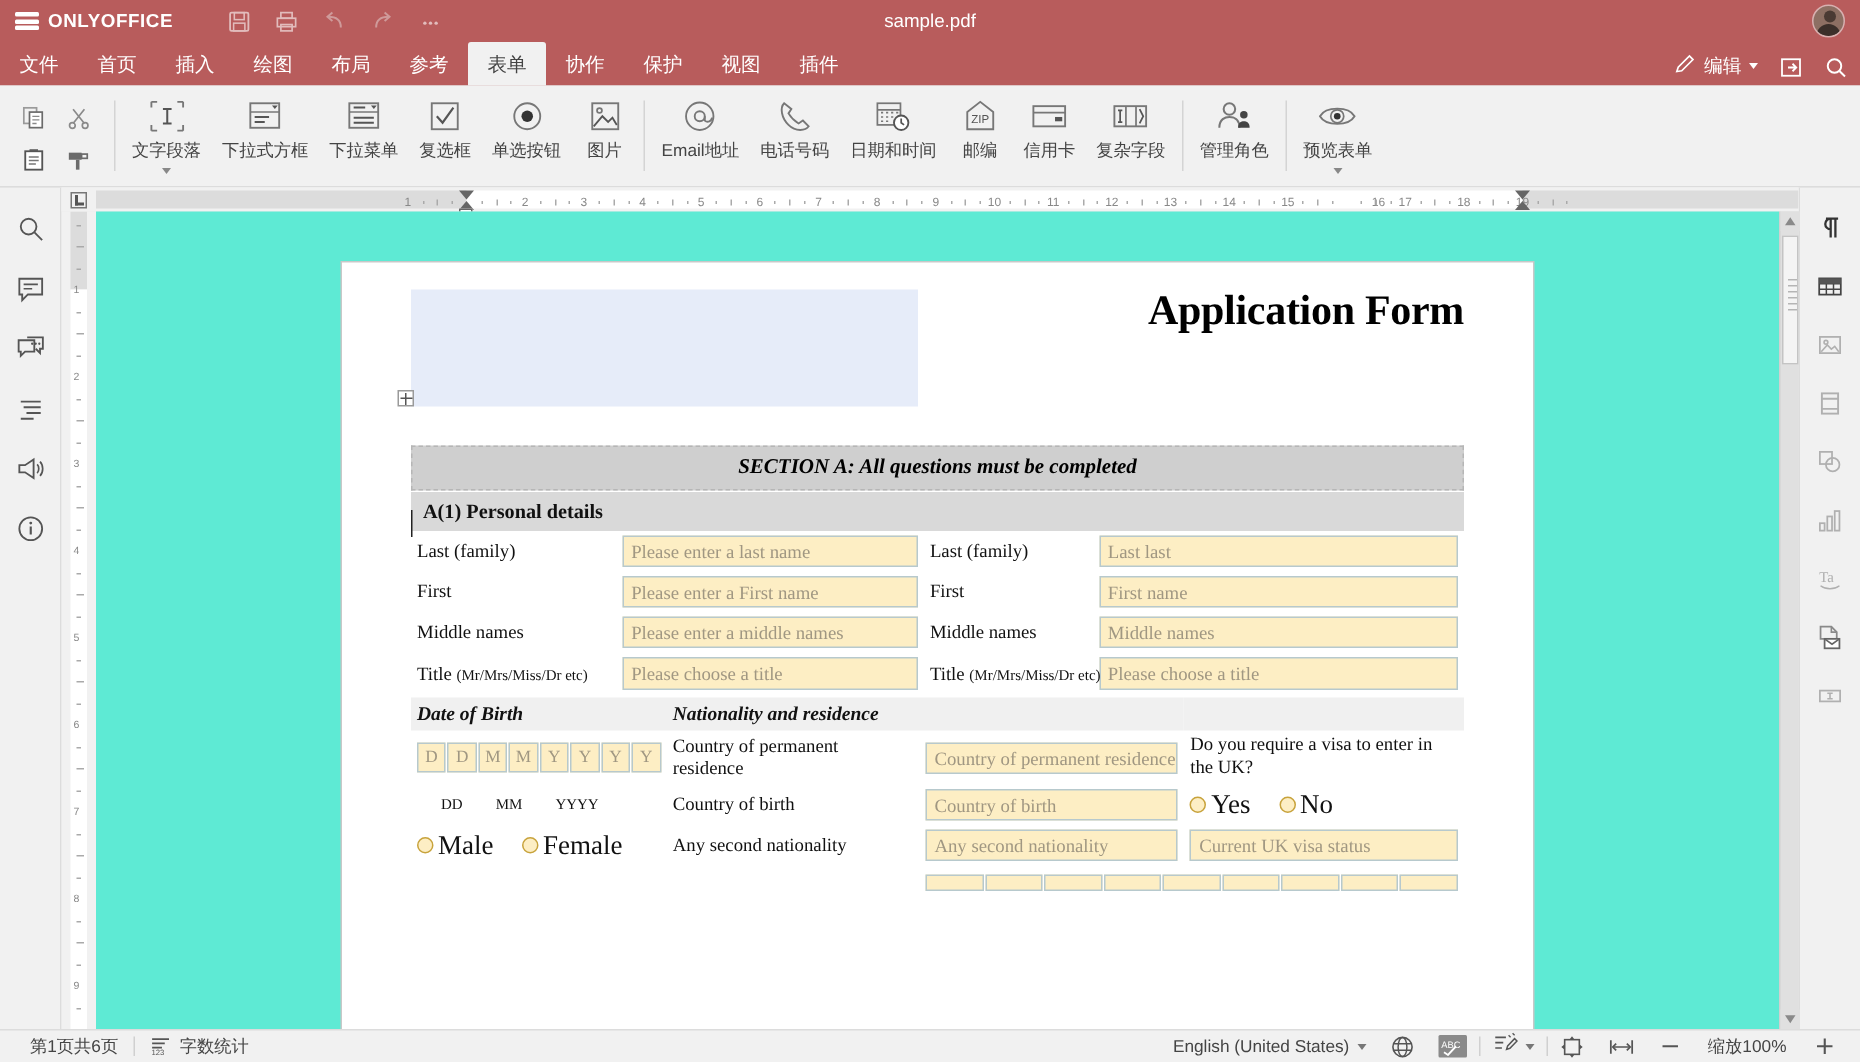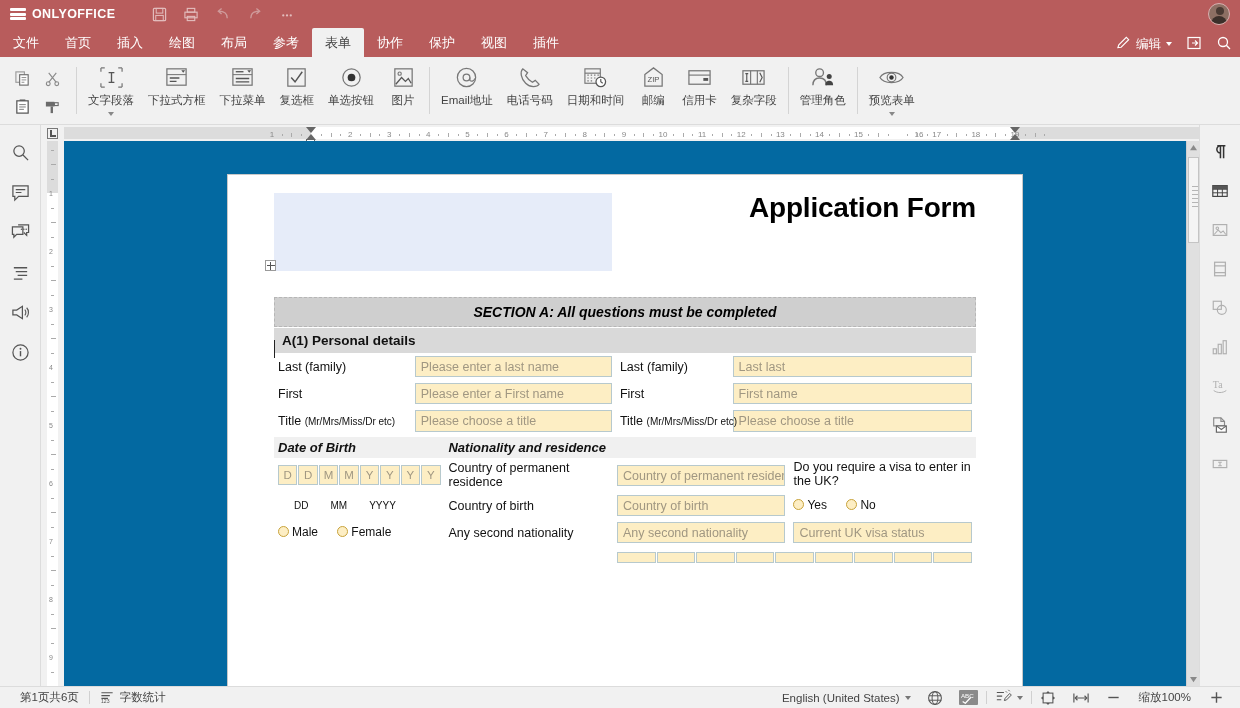--- a/index.html
+++ b/index.html
@@ -43,21 +43,21 @@
   
   .tabrow {
     height:29px; background:#b85c5c; display:flex; align-items:flex-end; position:relative;
   }
   .tabs { display:flex; align-items:flex-end; height:29px; }
   .tab {
     color:#fff; font-size:13px; padding:0 13px; height:29px; line-height:29px;
     white-space:nowrap;
   }
   .tab.active { background:#f1f1f1; color:#444; border-radius:2px 2px 0 0; }
-  .hdr-right { position:absolute; right:8px; bottom:4px; display:flex; align-items:flex-start; gap:14px; }
+  .hdr-right { position:absolute; right:8px; bottom:4px; display:flex; align-items:flex-end; gap:14px; }
   .hdr-right .item { display:flex; align-items:center; gap:5px; color:#fff; font-size:12.5px; }
   .chev { width:0;height:0;border-left:3.5px solid transparent;border-right:3.5px solid transparent;border-top:4px solid #fff; }
 
   
   .ribbon {
     height:68px; background:#f1f1f1; border-bottom:1px solid #dcdcdc;
     display:flex; align-items:stretch; position:relative;
   }
   .clipgroup { width:72px; display:flex; flex-wrap:wrap; align-content:center; padding:4px 6px 0 8px; gap:2px; }
   .clipbtn { width:28px; height:26px; display:flex; align-items:center; justify-content:center; }
@@ -98,21 +98,21 @@
   .indent-bot { position:absolute; width:0;height:0;border-left:5px solid transparent;border-right:5px solid transparent;border-bottom:6px solid #666; top:7px;}
   .indent-sq { position:absolute; width:9px;height:5px;border:1px solid #666; background:#fff; top:12px;}
 
   .docwrap { flex:1; display:flex; min-height:0; }
   .vruler { width:23px; background:#f1f1f1; position:relative; overflow:hidden; }
   .vr-in { position:absolute; left:6px; width:11px; background:#fff; }
   .vr-out { position:absolute; left:6px; width:11px; background:#dcdcdc; }
   .vr-tick { position:absolute; left:8px; font-size:7px; color:#888; line-height:1; }
   .vr-dot { position:absolute; left:10px; width:3px; height:1px; background:#aaa; }
 
-  .canvas { flex:1; position:relative; overflow:hidden; background:#0369a1; }
+  .canvas { flex:1; position:relative; overflow:hidden; background:#5eead4;font-family:Liberation Serif, serif; }
   .page {
     position:absolute; left:0; right:0; top:34px; margin:0 auto;
     width:794px; background:#fff; min-height:700px;
     box-shadow:0 0 0 1px #c8c8c8;
   }
   .page-inner { padding: 18px 46px 0 46px; }
 
   
   .tblhandle {
     position:absolute; left:37px; top:85px; width:11px; height:11px;
@@ -149,21 +149,21 @@
     font-size:12.5px; padding:3px 5px; height:21px; line-height:15px;
     overflow:hidden; white-space:nowrap;
   }
   .fld.tall { height:22px; }
   .dob { display:flex; gap:1px; }
   .dob span {
     width:21px; height:20px; background:#fdeec4; border:1px solid #b7c9cd;
     font-size:11.5px; color:#a09782; display:flex; align-items:center; justify-content:center;
   }
   .dobtxt { font-size:10px; color:#111; display:flex; gap:22px; padding-left:16px; }
-  .radio { display:inline-flex; align-items:center; gap:3px; font-size:12px; color:#111; margin-right:16px;}
+  .radio { display:inline-flex; align-items:center; gap:3px; font-size:18px; color:#111; margin-right:16px;}
   .radio .rc {
     width:11px; height:11px; border-radius:50%; border:1.4px solid #c8a33c;
     background:#fdeec4; display:inline-block;
   }
   .bottomstrip { display:flex; gap:1px; margin-top:2px; }
   .bottomstrip span { flex:1; height:11px; background:#fdeec4; border:1px solid #b7c9cd; }
 
   
   .vscroll { width:13px; background:#e0e0e0; border-left:1px solid #d0d0d0; position:relative; }
   .vs-arrow { position:absolute; left:0; width:13px; height:13px; display:flex;align-items:center;justify-content:center; background:#e0e0e0;}
@@ -234,20 +234,21 @@
         </svg>
     </div>
     <div class="qat-btn">
       <svg width="16" height="15" viewBox="0 0 16 16">
           <circle cx="4" cy="9" r="1.2" fill="#e2bcbc"></circle>
           <circle cx="8" cy="9" r="1.2" fill="#e2bcbc"></circle>
           <circle cx="12" cy="9" r="1.2" fill="#e2bcbc"></circle>
         </svg>
     </div>
   </div>
+  <div class="doc-title">sample.pdf</div>
   <div class="avatar">
       <span class="head"></span>
       <span class="body"></span>
     </div>
 </div>
 
 <div class="tabrow">
   <div class="tabs">
     <div class="tab">文件</div>
     <div class="tab">首页</div>
@@ -703,20 +704,30 @@
                 <td class="lab">First</td>
                 <td>
                       <div class="fld">Please enter a First name</div>
                     </td>
                 <td class="lab">First</td>
                 <td>
                       <div class="fld">First name</div>
                     </td>
               </tr>
               <tr>
+                <td class="lab">Middle names</td>
+                <td>
+                      <div class="fld">Please enter a middle names</div>
+                    </td>
+                <td class="lab">Middle names</td>
+                <td>
+                      <div class="fld">Middle names</div>
+                    </td>
+              </tr>
+              <tr>
                 <td class="lab"><span>Title </span><small>(Mr/Mrs/Miss/Dr etc)</small></td>
                 <td>
                       <div class="fld tall">Please choose a title</div>
                     </td>
                 <td class="lab"><span>Title </span><small>(Mr/Mrs/Miss/Dr etc)</small></td>
                 <td>
                       <div class="fld tall">Please choose a title</div>
                     </td>
               </tr>
             </tbody>

